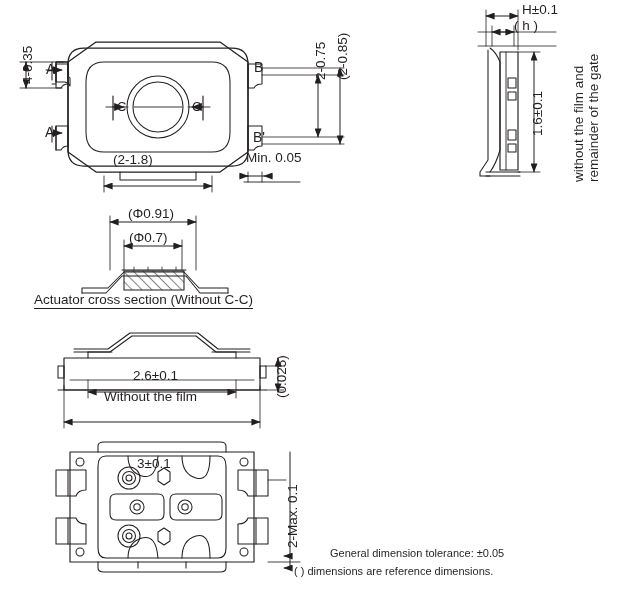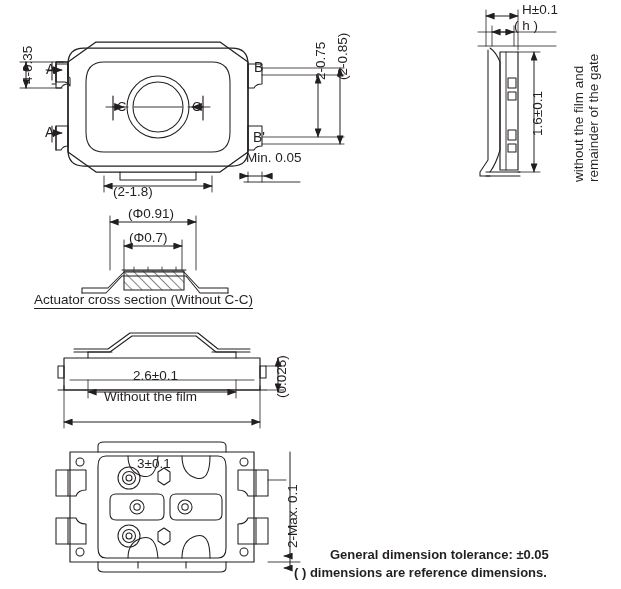--- a/index.html
+++ b/index.html
@@ -5,21 +5,21 @@
   html,body{margin:0;padding:0;background:#ffffff;}
   body{
     width:621px;height:589px;position:relative;overflow:hidden;
     font-family:"Liberation Sans","DejaVu Sans",sans-serif;
     color:#231f20;
   }
   .stage{position:absolute;left:0;top:0;width:621px;height:589px;}
   svg{display:block;}
   .lbl{position:absolute;font-size:13.5px;line-height:1.12;white-space:nowrap;color:#231f20;}
   .lbl.vert{transform-origin:0 0;transform:rotate(-90deg);}
-  .note{position:absolute;font-size:13px;line-height:1.25;white-space:nowrap;font-weight:bold;}
+  .note{position:absolute;font-size:11px;line-height:1.25;white-space:nowrap;}
   .underline{border-bottom:1px solid #231f20;padding-bottom:1px;}
 </style>
 </head>
 <body>
 
 <div class="stage">
 
   <svg width="621" height="589" viewBox="0 0 621 589">
     <defs>
       <pattern id="hatch45" width="7" height="7" patternTransform="rotate(-45)" patternUnits="userSpaceOnUse">
@@ -243,21 +243,21 @@
   <div class="lbl" style="left:45px;top:125px;font-size:14px;">A'</div>
 
   <div class="lbl" style="left:117px;top:100px;font-size:13px;">C</div>
 
   <div class="lbl" style="left:192px;top:100px;font-size:13px;">C</div>
 
   <div class="lbl" style="left:254px;top:60px;font-size:14px;">B</div>
 
   <div class="lbl" style="left:253px;top:130px;font-size:14px;">B'</div>
 
-  <div class="lbl" style="left:113px;top:184px;">(2-1.8)</div>
+  <div class="lbl" style="left:113px;top:152px;">(2-1.8)</div>
 
   <div class="lbl" style="left:246px;top:150px;">Min. 0.05</div>
 
   <div class="lbl vert" style="left:313px;top:80px;">2-0.75</div>
 
   <div class="lbl vert" style="left:335px;top:80px;">(2-0.85)</div>
 
   <div class="lbl" style="left:522px;top:2px;">H±0.1</div>
 
   <div class="lbl" style="left:514px;top:18px;">( h )</div>

